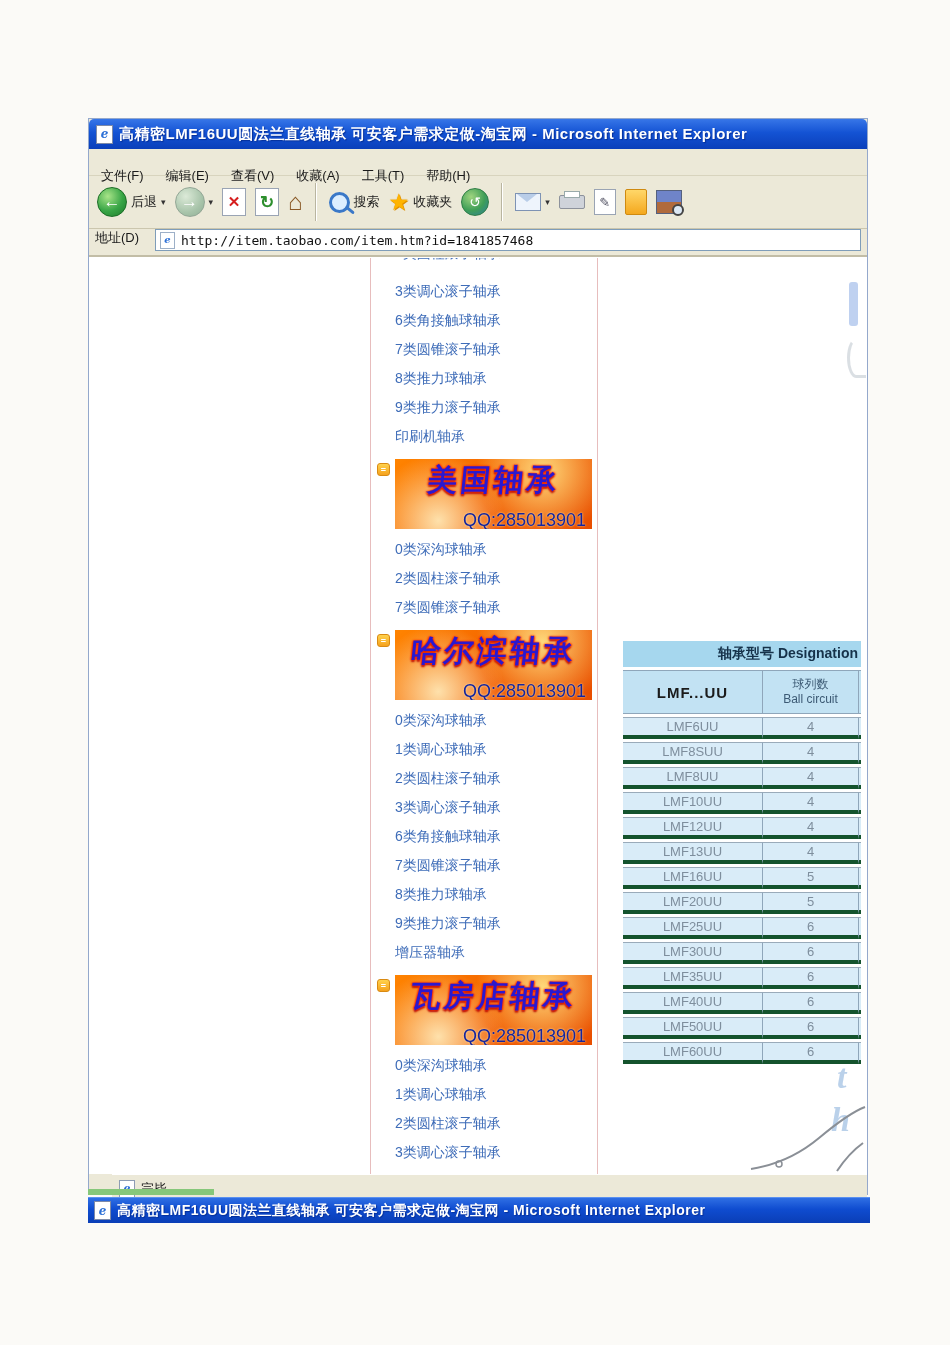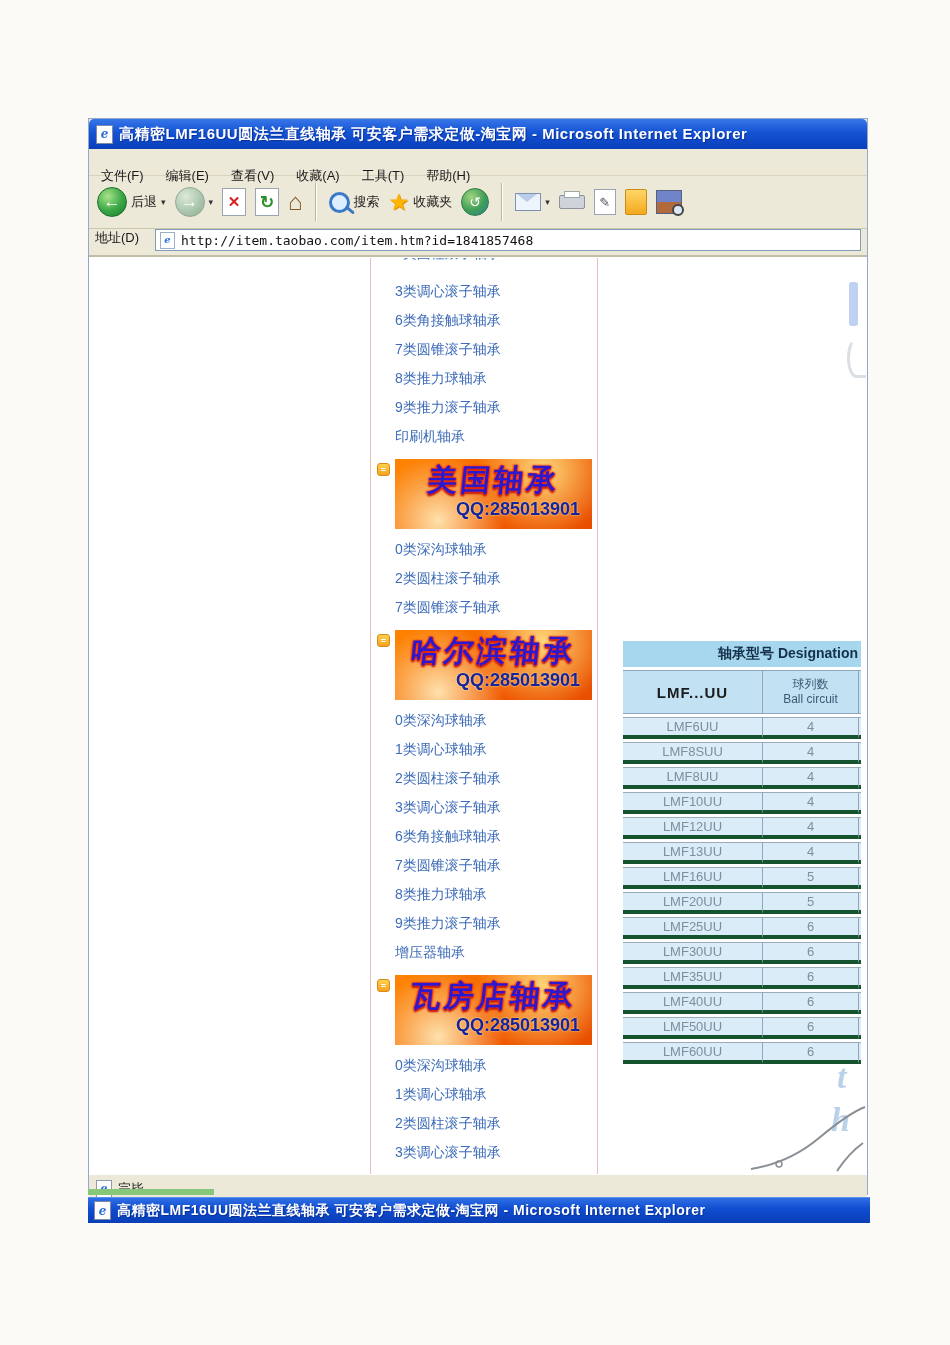--- a/index.html
+++ b/index.html
@@ -84,22 +84,22 @@
   .toggle{position:absolute;left:-18px;top:4px;width:13px;height:13px;border-radius:3px;
     background:linear-gradient(180deg,#ffd24d,#f5a11d);border:1px solid #d98a12;
     color:#fff;font-size:9px;line-height:12px;text-align:center;font-weight:bold;box-sizing:border-box;}
   .banner{width:197px;height:70px;overflow:hidden;cursor:pointer;
     background:radial-gradient(circle at 75% 18%,rgba(255,224,130,.95),rgba(255,150,40,0) 42%),
       radial-gradient(circle at 22% 88%,rgba(255,238,190,.9),rgba(255,160,40,0) 40%),
       linear-gradient(135deg,#ff8400,#f05a00 60%,#e84e00);}
   .banner-title{margin-top:3px;text-align:center;font-size:30px;font-weight:bold;
     letter-spacing:3px;color:#2b18cf;transform:skewX(-6deg);line-height:1.2;
     text-shadow:1px 0 2px #ff2d00,-1px 0 2px #ff2d00,0 2px 2px #b00000;white-space:nowrap;}
-  .banner-qq{text-align:right;padding-right:12px;font-size:18px;font-weight:bold;color:#16249c;
-    text-shadow:0 0 2px #ffe9b0;margin-top:1px;}
+  .banner-qq{text-align:right;padding-right:6px;font-size:18px;font-weight:normal;color:#16249c;
+    text-shadow:0 0 2px #ffe9b0;margin-top:12px;}
 
   
   .table-wrap{position:absolute;left:534px;top:380px;width:238px;overflow:hidden;}
   table.spec{width:330px;border-collapse:separate;border-spacing:0 3px;table-layout:fixed;}
   .spec td{text-align:center;font-size:13px;box-sizing:border-box;}
   .band td{background:#a6d7ee;height:26px;font-weight:bold;color:#16324a;font-size:14px;}
   .colhead td{background:#c2e2f3;height:44px;border-top:1px solid #8fa6ba;border-bottom:1px solid #8fa6ba;}
   .colhead .c1{font-weight:bold;color:#1b1b1b;font-size:15px;letter-spacing:1px;}
   .colhead .c2{color:#3c5a74;font-size:12px;line-height:1.25;}
   .spec tr.datarow td{background:#d9ecf8;height:21px;color:#7e8e9d;
@@ -109,21 +109,21 @@
   
   .art{position:absolute;pointer-events:none;}
   .art-bar{left:760px;top:24px;width:9px;height:44px;background:#9db8e8;opacity:.65;border-radius:3px;}
   .art-paren{left:758px;top:80px;width:16px;height:34px;border:3px solid #c3cad2;border-right:none;
     border-radius:50% 0 0 50%/50% 0 0 50%;opacity:.6;border-top-color:transparent;}
   .art-t{left:748px;top:800px;font:italic bold 34px "Liberation Serif",serif;color:#aac6e6;opacity:.8;}
   .art-h{left:742px;top:843px;font:italic bold 34px "Liberation Serif",serif;color:#aac6e6;opacity:.8;}
   .art-swoosh{left:660px;top:845px;}
 
   .statusbar{height:27px;display:flex;align-items:center;gap:6px;padding:0 7px;
-    background:#ece9d8;border-top:1px solid #fff;}
+    background:#ece9d8;border-top:1px solid #fff;margin-left:23px;}
   .status-text{font-size:13px;color:#1a1a1a;}
   .status-ie{width:14px;height:16px;background:#fff;border:1px solid #8d9cb4;display:flex;
     align-items:center;justify-content:center;}
   .status-ie span{color:#2b6fd6;font:bold italic 11px "DejaVu Serif",serif;line-height:1;}
 
   .green-strip{position:absolute;left:88px;top:1189px;width:126px;height:6px;background:#86c77a;}
 
   .bottom-titlebar{position:absolute;left:88px;top:1197px;width:782px;height:26px;
     display:flex;align-items:center;gap:6px;padding:0 6px;box-sizing:border-box;
     background:linear-gradient(180deg,#2f6fe4 0%,#0f4cd0 45%,#0a3eb6 100%);

